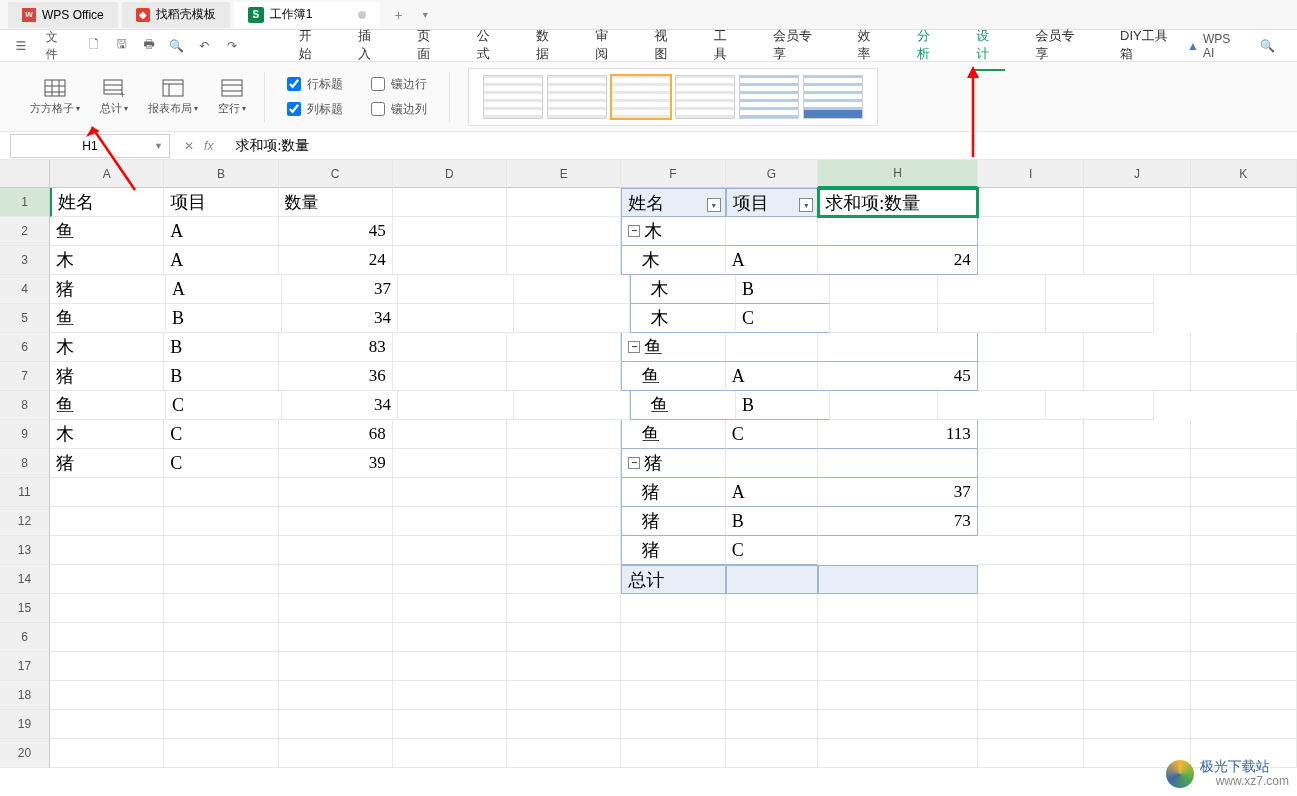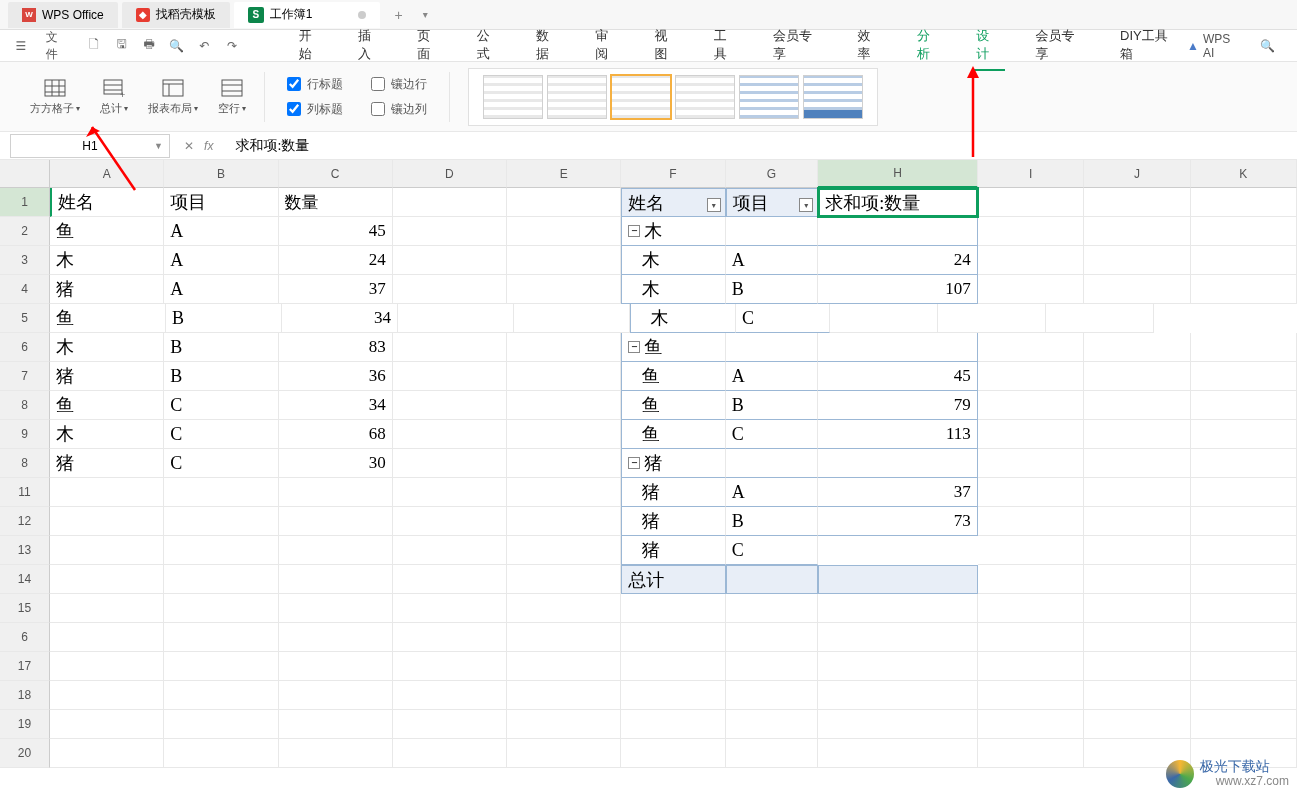--- a/index.html
+++ b/index.html
@@ -317,21 +317,20 @@
           <div class="cell" style="width: 108px;"></div>
         </div>
         <div class="data-row">
           <div class="cell hdr-cell" style="width: 116px;">猪</div>
           <div class="cell mono" style="width: 116px;">A</div>
           <div class="cell num" style="width: 116px;">37</div>
           <div class="cell" style="width: 116px;"></div>
           <div class="cell" style="width: 116px;"></div>
           <div class="cell hdr-cell" style="width: 106px; border-left: 1px solid rgb(155, 183, 213); border-bottom: 1px solid rgb(155, 183, 213);">&nbsp;&nbsp;&nbsp;木</div>
           <div class="cell mono" style="width: 94px; border-bottom: 1px solid rgb(155, 183, 213); font-family: &quot;Times New Roman&quot;, serif;">B</div>
-          <div class="cell num" style="width: 162px; border-right: 1px solid rgb(155, 183, 213); border-bottom: 1px solid rgb(155, 183, 213);">107</div>
           <div class="cell" style="width: 108px;"></div>
           <div class="cell" style="width: 108px;"></div>
           <div class="cell" style="width: 108px;"></div>
         </div>
         <div class="data-row">
           <div class="cell hdr-cell" style="width: 116px;">鱼</div>
           <div class="cell mono" style="width: 116px;">B</div>
           <div class="cell num" style="width: 116px;">34</div>
           <div class="cell" style="width: 116px;"></div>
           <div class="cell" style="width: 116px;"></div>
@@ -368,42 +367,41 @@
           <div class="cell" style="width: 108px;"></div>
         </div>
         <div class="data-row">
           <div class="cell hdr-cell" style="width: 116px;">鱼</div>
           <div class="cell mono" style="width: 116px;">C</div>
           <div class="cell num" style="width: 116px;">34</div>
           <div class="cell" style="width: 116px;"></div>
           <div class="cell" style="width: 116px;"></div>
           <div class="cell hdr-cell" style="width: 106px; border-left: 1px solid rgb(155, 183, 213); border-bottom: 1px solid rgb(155, 183, 213);">&nbsp;&nbsp;&nbsp;鱼</div>
           <div class="cell mono" style="width: 94px; border-bottom: 1px solid rgb(155, 183, 213); font-family: &quot;Times New Roman&quot;, serif;">B</div>
-          <div class="cell num" style="width: 162px; border-right: 1px solid rgb(155, 183, 213); border-bottom: 1px solid rgb(155, 183, 213);">79</div>
           <div class="cell" style="width: 108px;"></div>
           <div class="cell" style="width: 108px;"></div>
           <div class="cell" style="width: 108px;"></div>
         </div>
         <div class="data-row">
           <div class="cell hdr-cell" style="width: 116px;">木</div>
           <div class="cell mono" style="width: 116px;">C</div>
           <div class="cell num" style="width: 116px;">68</div>
           <div class="cell" style="width: 116px;"></div>
           <div class="cell" style="width: 116px;"></div>
           <div class="cell hdr-cell" style="width: 106px; border-left: 1px solid rgb(155, 183, 213); border-bottom: 1px solid rgb(155, 183, 213);">&nbsp;&nbsp;&nbsp;鱼</div>
           <div class="cell mono" style="width: 94px; border-bottom: 1px solid rgb(155, 183, 213); font-family: &quot;Times New Roman&quot;, serif;">C</div>
           <div class="cell num" style="width: 162px; border-right: 1px solid rgb(155, 183, 213); border-bottom: 1px solid rgb(155, 183, 213);">113</div>
           <div class="cell" style="width: 108px;"></div>
           <div class="cell" style="width: 108px;"></div>
           <div class="cell" style="width: 108px;"></div>
         </div>
         <div class="data-row">
           <div class="cell hdr-cell" style="width: 116px;">猪</div>
           <div class="cell mono" style="width: 116px;">C</div>
-          <div class="cell num" style="width: 116px;">30</div>
+          <div class="cell num" style="width: 116px;">39</div>
           <div class="cell" style="width: 116px;"></div>
           <div class="cell" style="width: 116px;"></div>
           <div class="cell pivot-group hdr-cell" style="width: 106px; border-left: 1px solid rgb(155, 183, 213);"><span class="collapse-btn">−</span>猪</div>
           <div class="cell pivot-group" style="width: 94px;"></div>
           <div class="cell pivot-group" style="width: 162px; border-right: 1px solid rgb(155, 183, 213);"></div>
           <div class="cell" style="width: 108px;"></div>
           <div class="cell" style="width: 108px;"></div>
           <div class="cell" style="width: 108px;"></div>
         </div>
         <div class="data-row">

